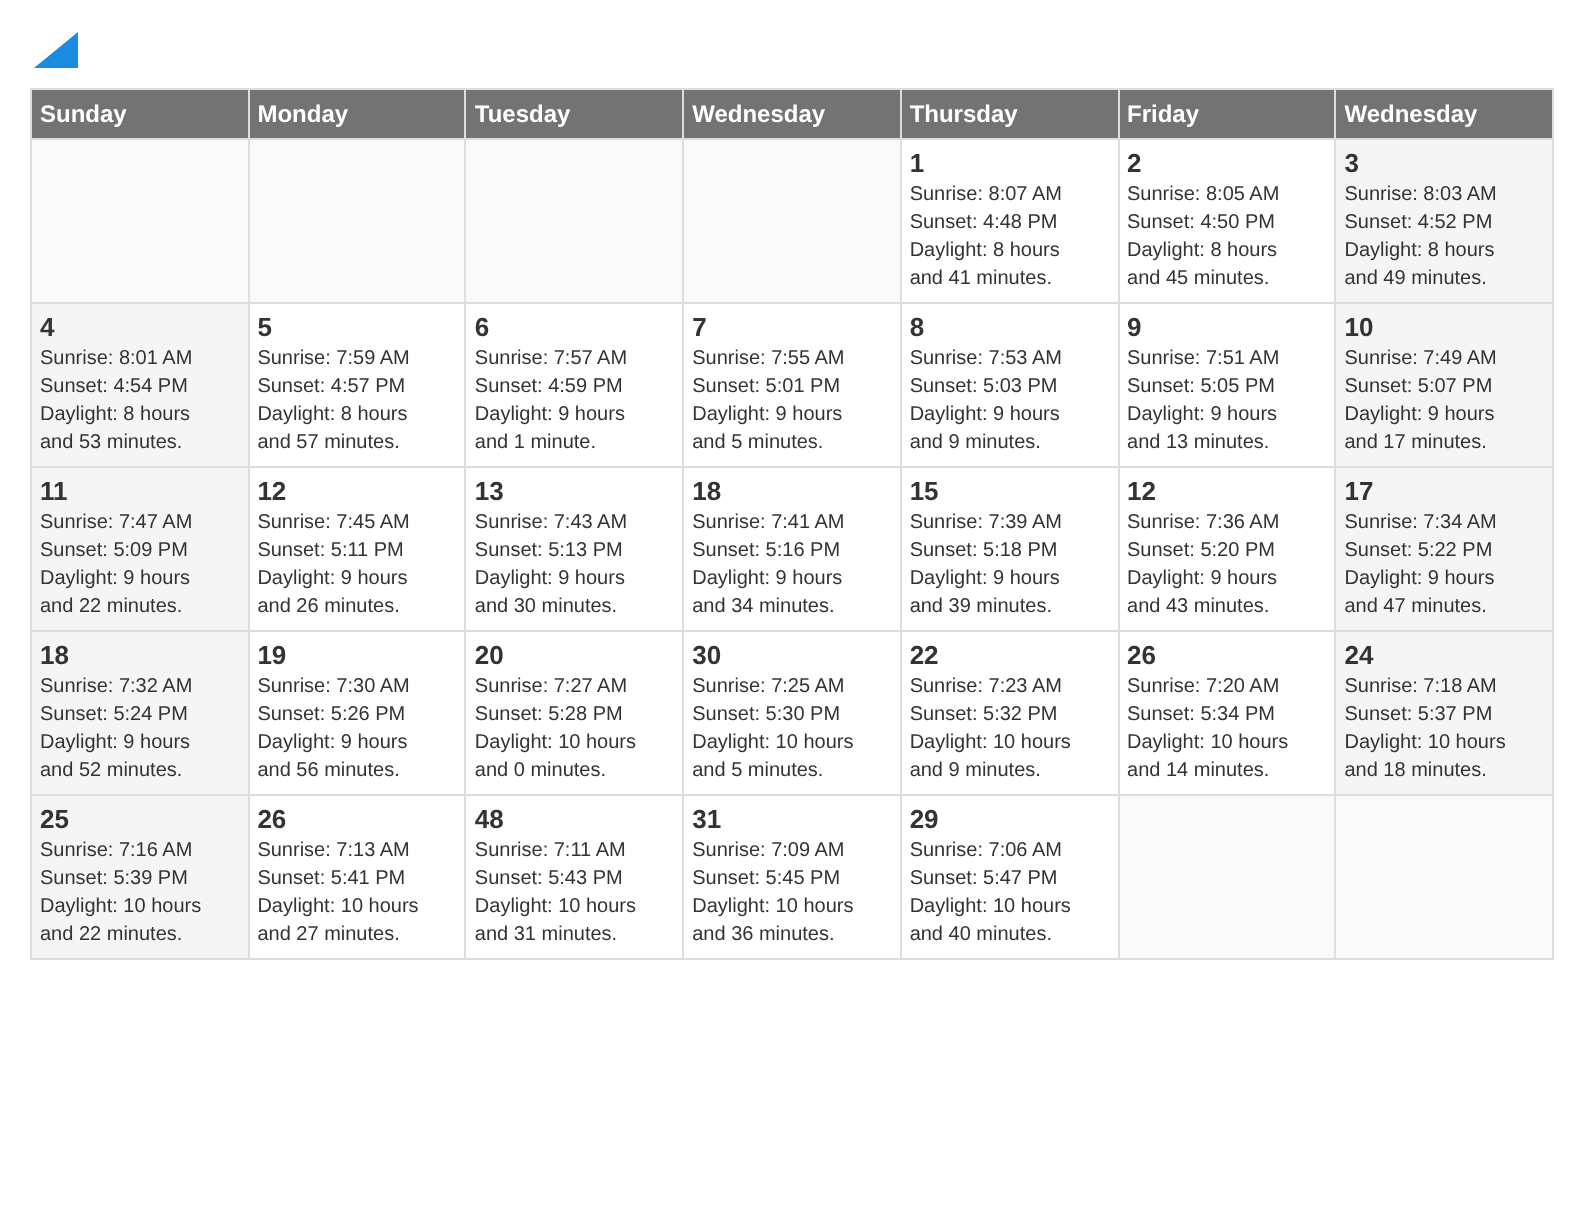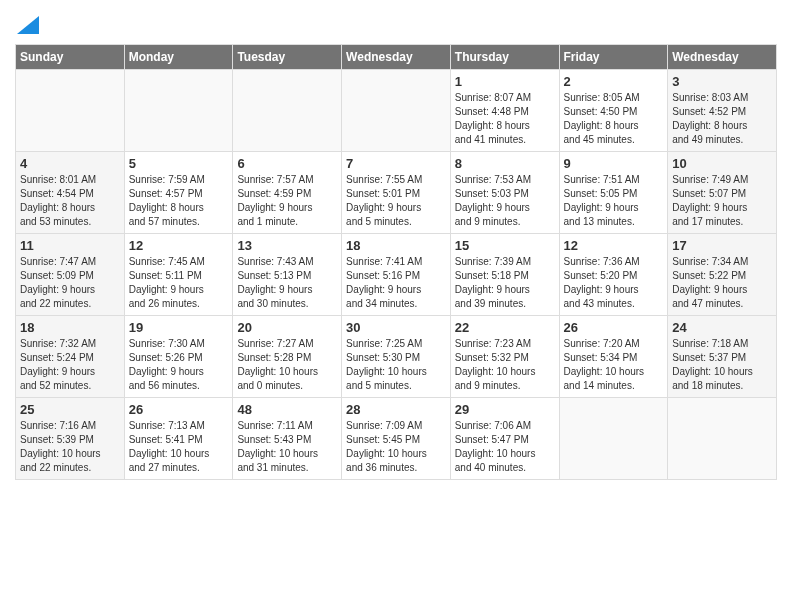--- a/index.html
+++ b/index.html
@@ -230,21 +230,21 @@
         </td>
         <td>
           <span class="day-number">26</span>
           <div class="day-info">Sunrise: 7:13 AM<br>Sunset: 5:41 PM<br>Daylight: 10 hours<br>and 27 minutes.</div>
         </td>
         <td>
           <span class="day-number">48</span>
           <div class="day-info">Sunrise: 7:11 AM<br>Sunset: 5:43 PM<br>Daylight: 10 hours<br>and 31 minutes.</div>
         </td>
         <td>
-          <span class="day-number">28</span>
+          <span class="day-number">31</span>
           <div class="day-info">Sunrise: 7:09 AM<br>Sunset: 5:45 PM<br>Daylight: 10 hours<br>and 36 minutes.</div>
         </td>
         <td>
           <span class="day-number">29</span>
           <div class="day-info">Sunrise: 7:06 AM<br>Sunset: 5:47 PM<br>Daylight: 10 hours<br>and 40 minutes.</div>
         </td>
         <td class="empty"></td>
         <td class="empty"></td>
       </tr>
     </tbody>

